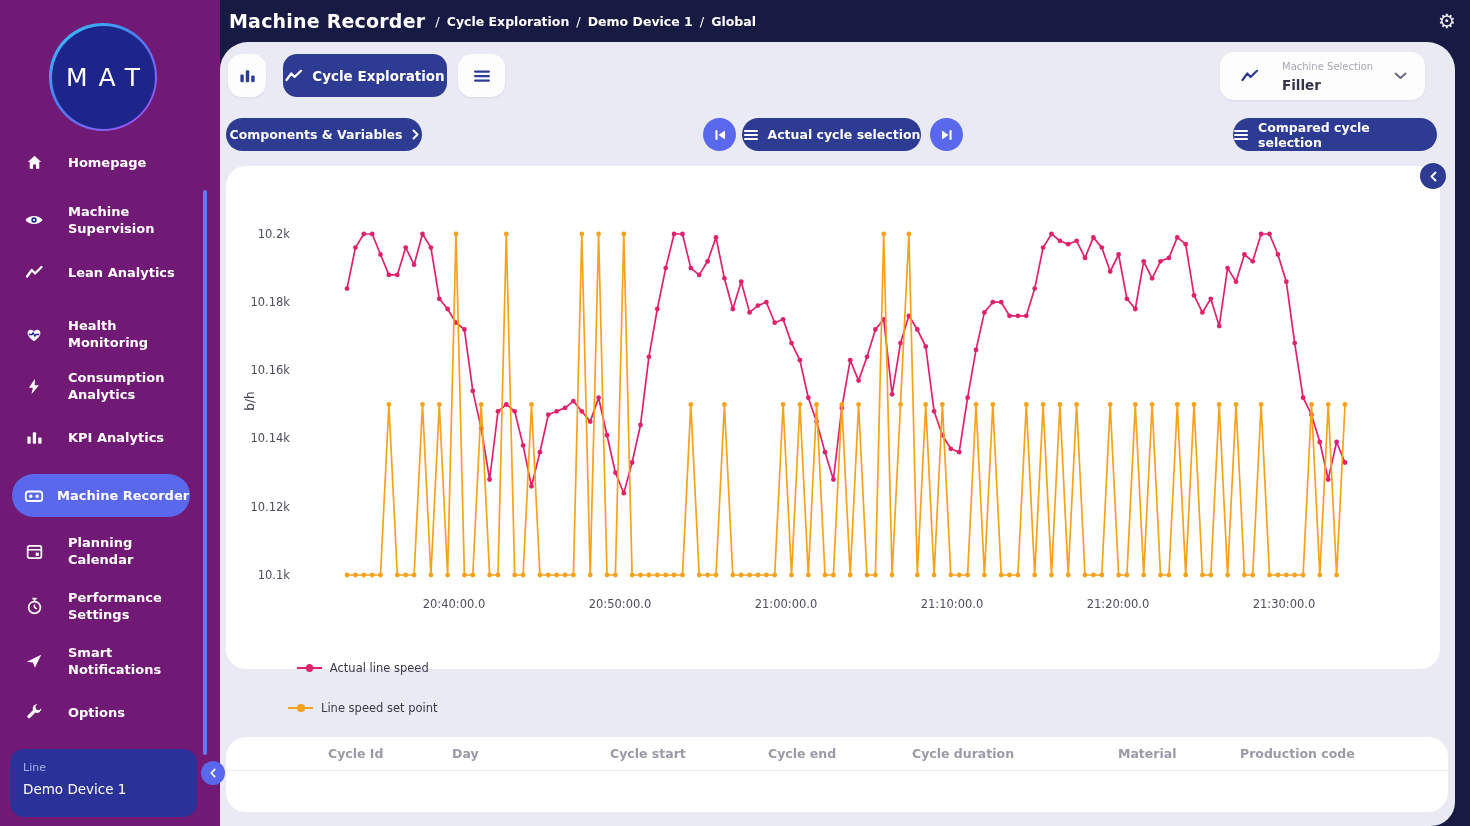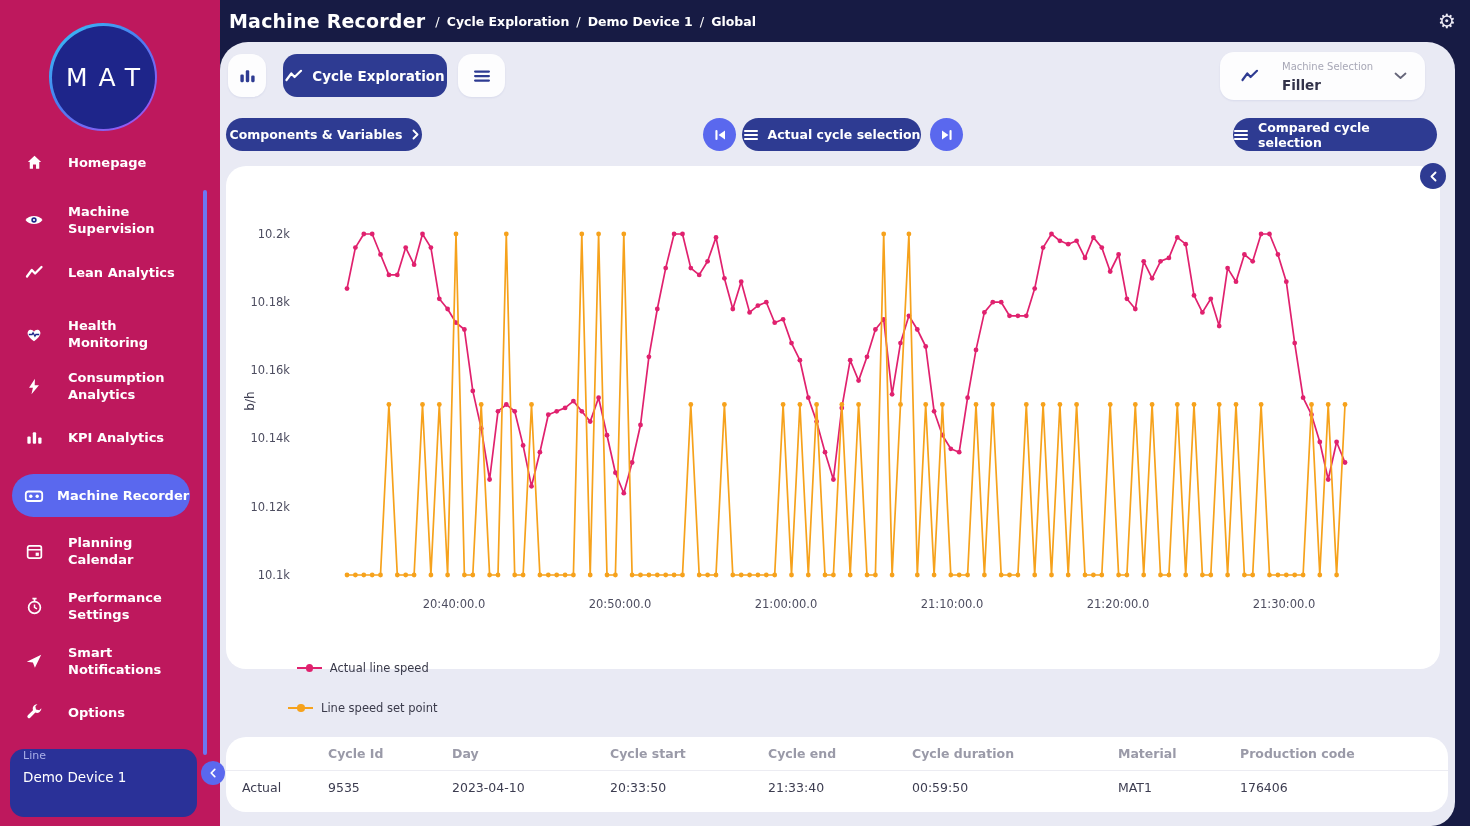--- a/index.html
+++ b/index.html
@@ -9,34 +9,34 @@
   
   #header { position:absolute; left:220px; top:0; width:1250px; height:42px; display:flex; align-items:center; }
   #page-title { color:#fff; font-size:19px; font-weight:700; margin-left:9px; letter-spacing:.2px; }
   .crumbs { display:flex; align-items:center; margin-left:10px; gap:7px; }
   .crumb-sep { color:#fff; font-size:13px; }
   .crumb { color:#fff; font-size:12.5px; font-weight:600; }
   #gear { position:absolute; left:1434px; top:8px; width:26px; height:26px; color:#eceaf4;
     font-size:20px; line-height:26px; text-align:center; cursor:pointer; }
 
   
-  #sidebar { position:absolute; left:0; top:0; width:220px; height:826px; background:#be185d; z-index:3; }
+  #sidebar { position:absolute; left:0; top:0; width:220px; height:826px; background:#701a75; z-index:3; }
   #logo-ring { position:absolute; left:49px; top:23px; width:108px; height:108px; border-radius:50%;
     background:linear-gradient(140deg,#35c8f5 0%,#4a7df0 45%,#b04cf2 100%); }
   #logo-inner { position:absolute; left:2.5px; top:2.5px; width:103px; height:103px; border-radius:50%;
     background:#1e258a; display:flex; align-items:center; justify-content:center; }
   #logo-text { color:#fff; font-size:25px; font-weight:400; letter-spacing:11px; padding-left:11px; }
   .nav-item { position:absolute; left:24px; width:175px; display:flex; align-items:center; gap:24px; cursor:pointer; }
   .nav-icon { width:20px; height:20px; flex:0 0 20px; display:flex; align-items:center; justify-content:center; }
   .nav-label { color:#fff; font-size:13px; font-weight:700; line-height:17px; width:134px; }
   .nav-pill { position:absolute; left:12px; width:178px; height:43px; background:#5a68ee; border-radius:22px;
     display:flex; align-items:center; gap:13px; padding-left:12px; cursor:pointer; }
   .nav-pill .nav-label { white-space:nowrap; }
   #side-scroll { position:absolute; left:203px; top:190px; width:4px; height:565px; background:#6b77f2; border-radius:2px; }
-  #line-card { position:absolute; left:10px; top:749px; width:187px; height:68px; background:#2a3198; border-radius:14px; padding:0 0 0 13px; }
+  #line-card { position:absolute; left:10px; top:749px; width:187px; height:68px; background:#2a3198; border-radius:14px; padding:12px 0 0 13px; }
   #line-label { color:#aab0e8; font-size:11px; }
   #line-value { color:#fff; font-size:13.5px; margin-top:7px; }
   #sidebar-collapse { position:absolute; left:201px; top:761px; width:24px; height:24px; border-radius:50%;
     background:#5a68ee; z-index:5; display:flex; align-items:center; justify-content:center; cursor:pointer; }
 
   
   #panel { position:absolute; left:220px; top:42px; width:1235px; height:784px; background:#e9eaf4;
     border-radius:28px 28px 24px 0; z-index:2; }
 
   .sq-btn { position:absolute; background:#fdfdfe; border-radius:14px; display:flex; align-items:center;
@@ -478,30 +478,20 @@
     <div class="trow" id="thead">
       <div></div>
       <div>Cycle Id</div>
       <div>Day</div>
       <div>Cycle start</div>
       <div>Cycle end</div>
       <div>Cycle duration</div>
       <div>Material</div>
       <div>Production code</div>
     </div>
-    <div class="trow" id="tbody">
-      <div>Actual</div>
-      <div>9535</div>
-      <div>2023-04-10</div>
-      <div>20:33:50</div>
-      <div>21:33:40</div>
-      <div>00:59:50</div>
-      <div>MAT1</div>
-      <div>176406</div>
-    </div>
   </div>
 </div>
 
 <div id="sidebar">
   <div id="logo-ring">
     <div id="logo-inner">
         <span id="logo-text">MAT</span>
       </div>
   </div>
 

